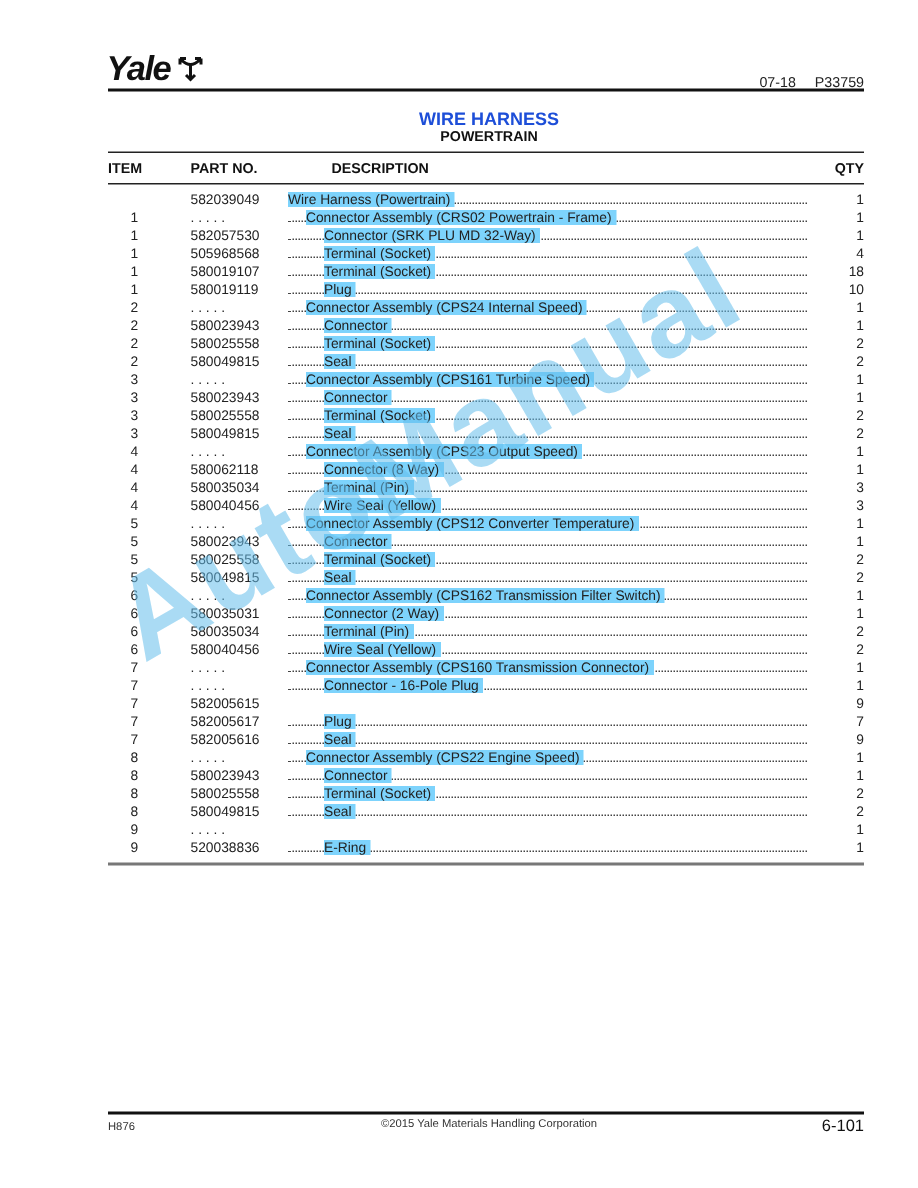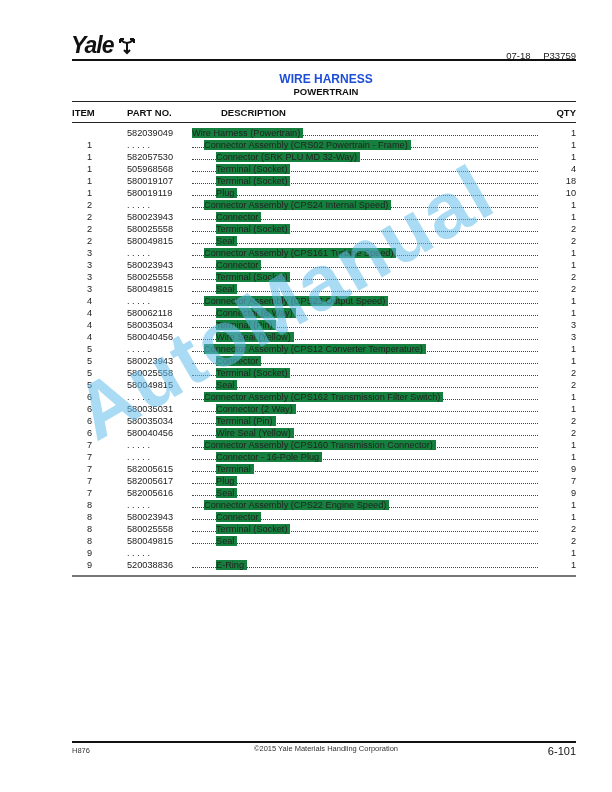--- a/index.html
+++ b/index.html
@@ -22,21 +22,21 @@
   .colhdr .c-item { position: absolute; left: 0; }
   .colhdr .c-part { position: absolute; left: 55px; }
   .colhdr .c-desc { position: absolute; left: 120px; margin-left: 29px; }
   .colhdr .c-qty  { position: absolute; right: 0; }
   .hdrline2 { position: absolute; left: 72px; right: 36px; top: 122px; height: 1px; background: #222; }
   .rows { position: absolute; top: 127px; left: 72px; width: 504px; }
   .row { position: relative; height: 12px; font-size: 9.2px; line-height: 12px; color: #222; }
   .row .item { position: absolute; left: 15px; width: 10px; }
   .row .part { position: absolute; left: 55px; }
   .row .descwrap { position: absolute; left: 120px; right: 38px; overflow: hidden; white-space: nowrap; }
-  .row .desc { background: #15803d; padding-right: 3px; position: relative; z-index: 1; }
+  .row .desc { background: #7dd3fc; padding-right: 3px; position: relative; z-index: 1; }
   .row .dots { position: absolute; left: 0; right: 0; bottom: 3px; border-bottom: 1px dotted #444; }
   .row .qty { position: absolute; right: 0; text-align: right; }
   .lvl1 { padding-left: 12px; }
   .lvl2 { padding-left: 24px; }
   .bottomline { position: absolute; left: 72px; right: 36px; top: 575px; height: 2px; background: #777; }
   .footline { position: absolute; left: 72px; right: 36px; top: 741px; height: 2px; background: #111; }
   .foot-left { position: absolute; left: 72px; top: 746px; font-size: 7.5px; color: #333; }
   .foot-center { position: absolute; left: 0; right: 0; top: 744px; text-align: center; font-size: 7.5px; color: #333; margin-left: 40px; }
   .foot-right { position: absolute; right: 36px; top: 745px; font-size: 11px; color: #111; }
   .watermark { position: absolute; left: 60px; top: 380px; font-size: 78px; font-weight: bold;
@@ -239,21 +239,20 @@
     </div>
     <div class="row">
       <span class="item">7</span>
       <span class="part">. . . . .</span>
       <span class="descwrap lvl2"><span class="dots"></span><span class="desc">Connector - 16-Pole Plug</span></span>
       <span class="qty">1</span>
     </div>
     <div class="row">
       <span class="item">7</span>
       <span class="part">582005615</span>
-      <span class="descwrap lvl2"><span class="dots"></span><span class="desc">Terminal</span></span>
       <span class="qty">9</span>
     </div>
     <div class="row">
       <span class="item">7</span>
       <span class="part">582005617</span>
       <span class="descwrap lvl2"><span class="dots"></span><span class="desc">Plug</span></span>
       <span class="qty">7</span>
     </div>
     <div class="row">
       <span class="item">7</span>

